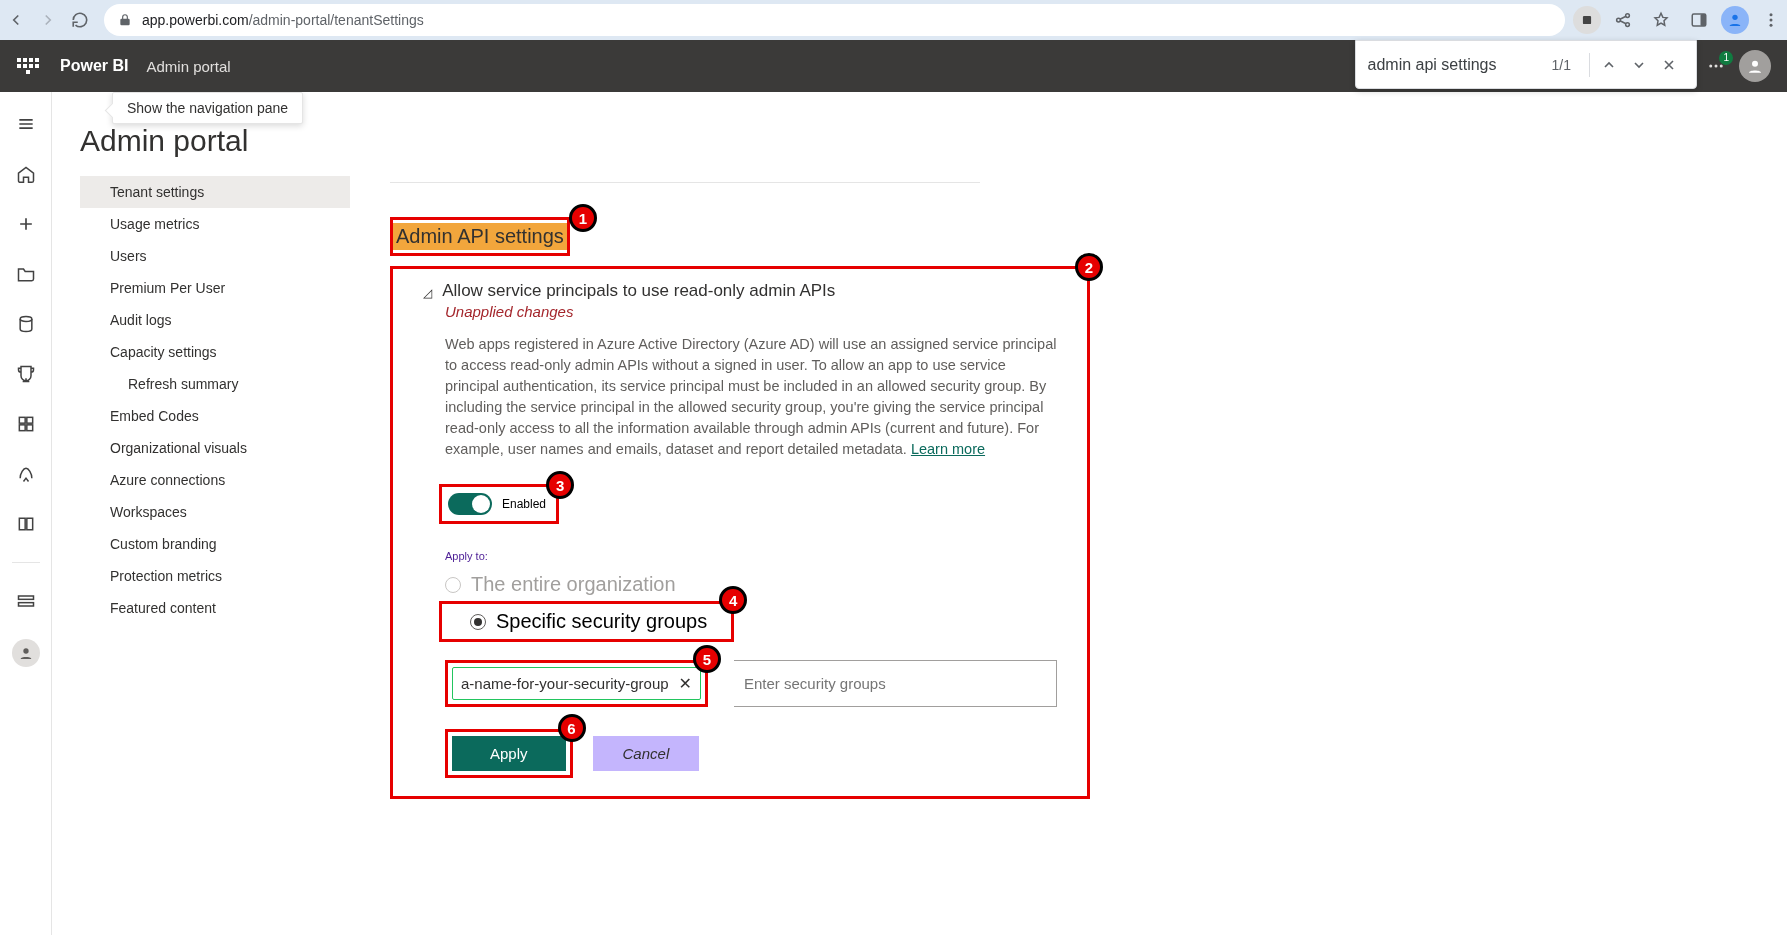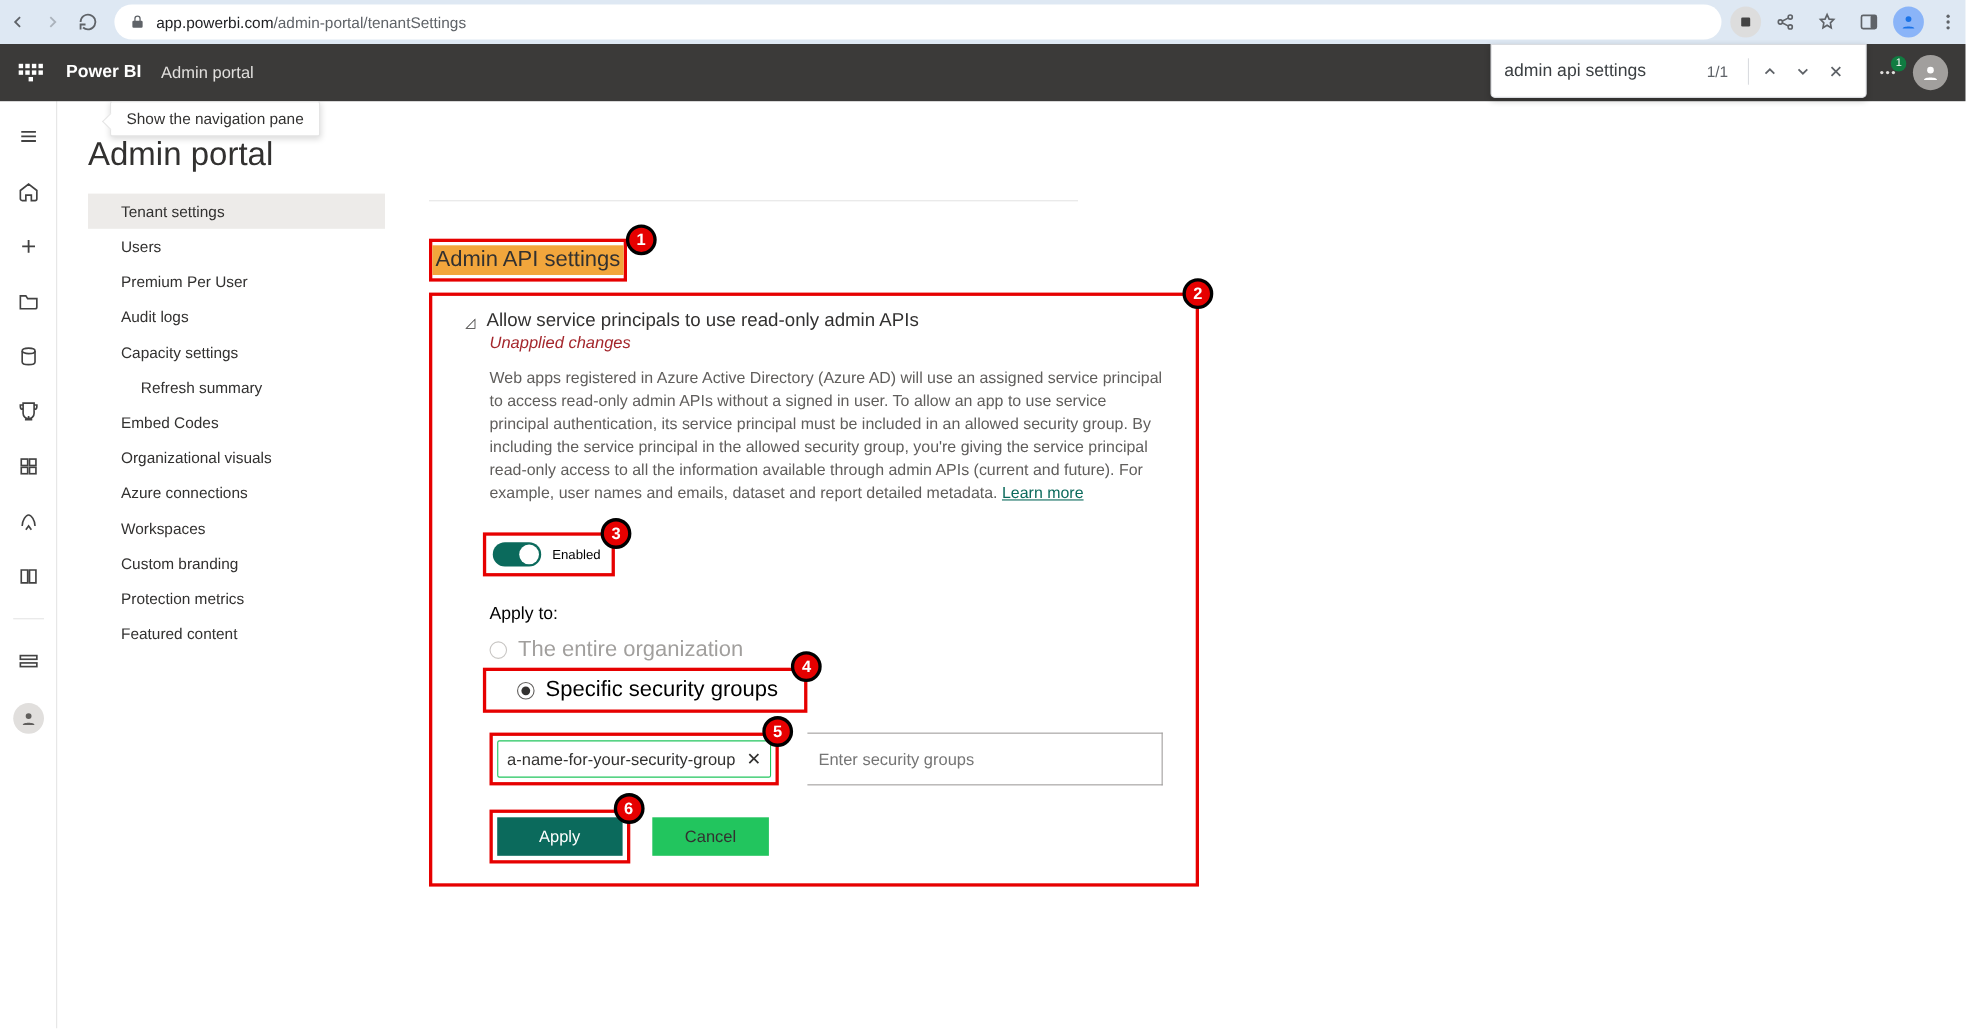--- a/index.html
+++ b/index.html
@@ -59,21 +59,21 @@
   }
   .rail-icon { width:36px;height:36px;display:flex;align-items:center;justify-content:center;color:#424242;cursor:pointer;border-radius:4px;}
   .rail-divider{width:28px;height:1px;background:#e5e5e5;margin:6px 0;}
   .rail-bottom { margin-top:6px; }
   .rail-bottom .badge-circle{width:28px;height:28px;border-radius:50%;background:#e1dfdd;display:flex;align-items:center;justify-content:center;color:#605e5c;}
 
   .content { flex:1; padding:14px 28px 28px 28px; overflow:auto; position:relative;}
 
   
   .tooltip-callout {
-    position:absolute; top:0px; left:48px; background:#fff; border:1px solid #e5e5e5;
+    position:absolute; top:0px; left:60px; background:#fff; border:1px solid #e5e5e5;
     box-shadow:0 2px 6px rgba(0,0,0,0.15); padding:7px 14px; font-size:14px; color:#323130;
     border-radius:2px;
   }
   .tooltip-callout::before{
     content:""; position:absolute; left:-6px; top:12px; width:10px;height:10px;background:#fff;
     border-left:1px solid #e5e5e5;border-bottom:1px solid #e5e5e5;transform:rotate(45deg);
   }
 
   .page-title { font-size:30px; font-weight:400; color:#323130; margin:18px 0 18px 0;}
 
@@ -113,21 +113,21 @@
   .setting-desc a { color:#0b6a5c; text-decoration:underline;}
 
   .toggle-wrap { display:inline-flex; align-items:center; gap:10px; padding:6px 10px 6px 6px; margin-left:16px;}
   .toggle-wrap .annot-num { top:-16px; right:-18px;}
   .toggle {
     width:44px;height:22px;border-radius:11px;background:#0b6a5c;position:relative;cursor:pointer;
   }
   .toggle .knob{position:absolute;right:2px;top:2px;width:18px;height:18px;border-radius:50%;background:#fff;}
   .toggle-label{font-size:12px;color:#000000;}
 
-  .apply-to { margin:26px 0 8px 22px; font-size:16px; color:#000000;}
+  .apply-to { margin:26px 0 8px 22px; font-size:11px; color:#4c1d95;}
   .radio-row { display:flex; align-items:center; gap:10px; margin-left:22px; padding:3px 0;}
   .radio-row.disabled { color:#a19f9d;}
   .radio-outer{width:16px;height:16px;border:1.5px solid #605e5c;border-radius:50%;display:flex;align-items:center;justify-content:center;}
   .radio-row.disabled .radio-outer{border-color:#c8c6c4;}
   .radio-inner{width:8px;height:8px;border-radius:50%;background:#323130;}
   .radio-label{font-size:20px;}
 
   .radio-box { display:inline-flex; padding:3px 24px 3px 6px; margin-left:16px; margin-top:2px;}
   .radio-box .annot-num { top:-18px; right:-16px;}
 
@@ -144,21 +144,21 @@
     outline:none; height:auto;margin-left:26px;
   }
 
   .action-row { margin:22px 0 0 22px; display:flex; align-items:center; gap:20px;}
   .apply-box { display:inline-flex; padding:4px;}
   .apply-box .annot-num { top:-18px; right:-16px;}
   .btn-apply {
     background:#0b6a5c;color:#fff;border:none;padding:9px 38px;font-size:15px;cursor:pointer;
   }
   .btn-cancel {
-    background:#22c55e;color:#323130;border:none;padding:9px 30px;font-size:15px;cursor:pointer;
+    background:#c4b5fd;color:#323130;border:none;padding:9px 30px;font-size:15px;cursor:pointer;font-style:italic;
   }
 
   svg { display:block; }
 </style>
 </head>
 <body>
 
 <div class="browser-chrome">
   <div class="chrome-btn">
     <svg width="18" height="18" viewBox="0 0 24 24" fill="none" stroke="currentColor" stroke-width="2.2">
@@ -353,20 +353,21 @@
   <div class="content">
 
     <div class="tooltip-callout">Show the navigation pane</div>
 
     <h1 class="page-title">Admin portal</h1>
 
     <div class="columns">
 
       <div class="settings-nav">
         <div class="settings-nav-item active">Tenant settings</div>
+        <div class="settings-nav-item">Usage metrics</div>
         <div class="settings-nav-item">Users</div>
         <div class="settings-nav-item">Premium Per User</div>
         <div class="settings-nav-item">Audit logs</div>
         <div class="settings-nav-item">Capacity settings</div>
         <div class="settings-nav-item sub">Refresh summary</div>
         <div class="settings-nav-item">Embed Codes</div>
         <div class="settings-nav-item">Organizational visuals</div>
         <div class="settings-nav-item">Azure connections</div>
         <div class="settings-nav-item">Workspaces</div>
         <div class="settings-nav-item">Custom branding</div>

